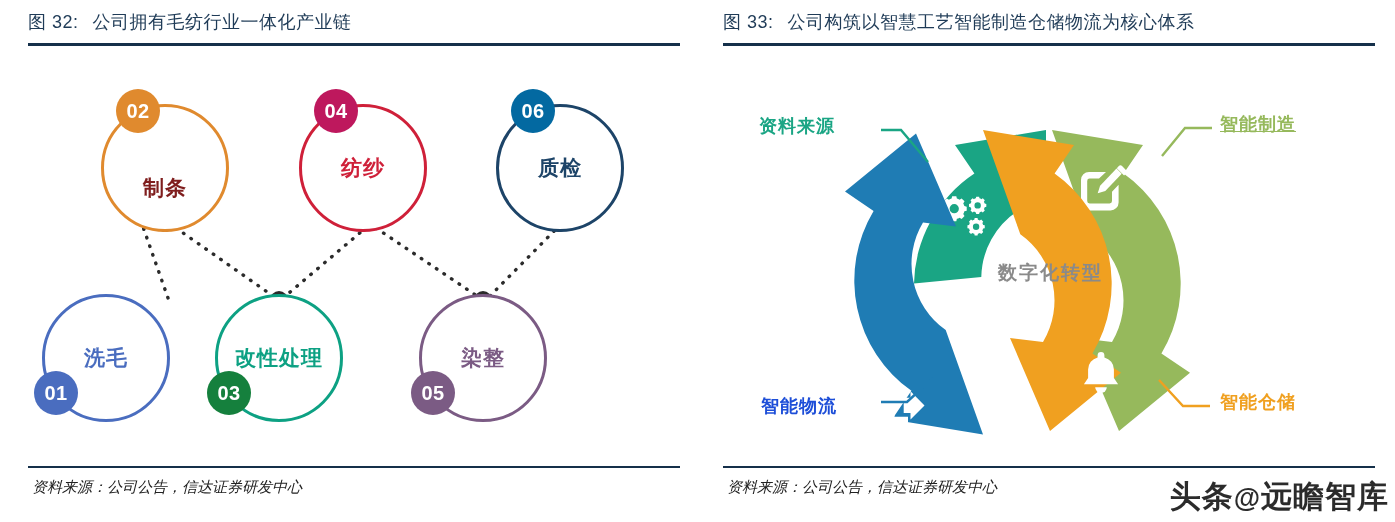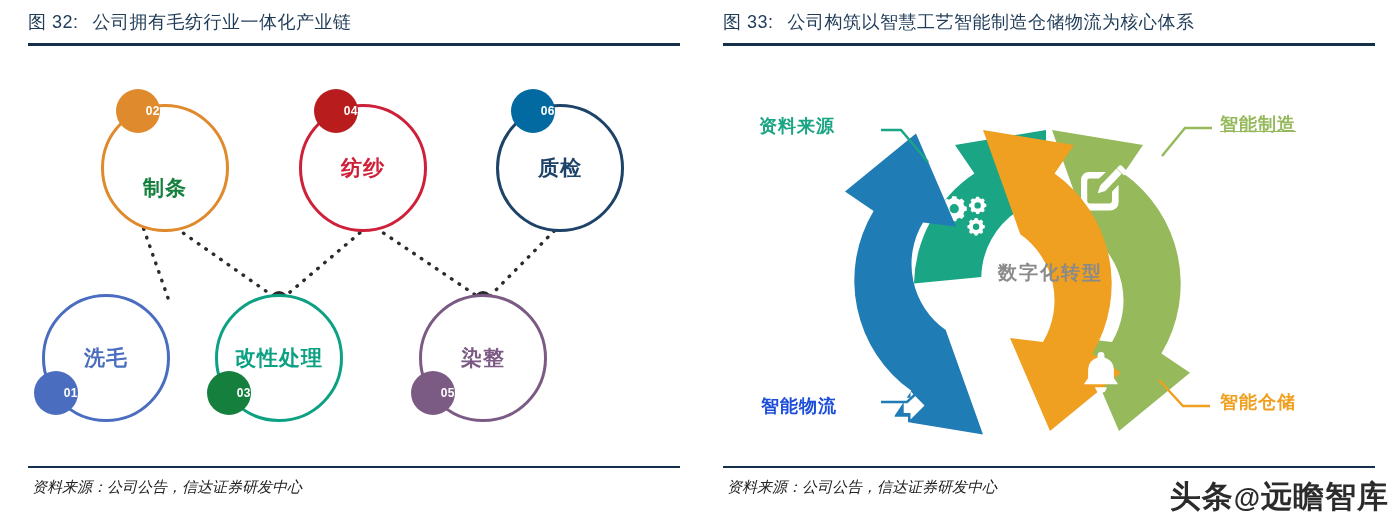--- a/index.html
+++ b/index.html
@@ -58,22 +58,22 @@
     box-sizing: border-box;
     display: flex; align-items: center; justify-content: center;
   }
   .ring-lbl {
     font-size: 21px; font-weight: bold; white-space: nowrap;
     letter-spacing: 1px;
   }
   .badge {
     position: absolute;
     border-radius: 50%;
-    display: flex; align-items: center; justify-content: flex-end;
-    color: #fff; font-weight: bold; font-size: 12px;
+    display: flex; align-items: center; justify-content: center;
+    color: #fff; font-weight: bold; font-size: 20px;
     letter-spacing: 0.5px;
   }
 
   
   .cycle { position: absolute; left: 0; top: 70px; width: 652px; height: 392px; }
   .cycle svg { display: block; }
   .cyc-label {
     position: absolute;
     font-size: 18px; font-weight: bold; white-space: nowrap;
     letter-spacing: 1px;
@@ -124,31 +124,31 @@
 
         <circle cx="137" cy="147" r="9" fill="#2b2b2b"></circle>
         <circle cx="251" cy="224" r="9" fill="#2b2b2b"></circle>
         <circle cx="334" cy="147" r="9" fill="#2b2b2b"></circle>
         <circle cx="455" cy="224" r="9" fill="#2b2b2b"></circle>
         <circle cx="531" cy="147" r="9" fill="#2b2b2b"></circle>
       </svg>
 
       
       <div class="ring" style="left:73px; top:28px; width:128px; height:128px; border-width:3.4px; border-color:#e08a2e;">
-        <span class="ring-lbl" style="color:#15803d;margin-top:40px;">制条</span>
+        <span class="ring-lbl" style="color:#7f1d1d;margin-top:40px;">制条</span>
       </div>
       <div class="badge" style="left:88px; top:13px; width:44px; height:44px; background:#e08a2e;">
         <span>02</span>
       </div>
 
       
       <div class="ring" style="left:271px; top:28px; width:128px; height:128px; border-width:3.4px; border-color:#cf2039;">
         <span class="ring-lbl" style="color:#cf2039;">纺纱</span>
       </div>
-      <div class="badge" style="left:286px; top:13px; width:44px; height:44px; background:#b91c1c;">
+      <div class="badge" style="left:286px; top:13px; width:44px; height:44px; background:#be185d;">
         <span>04</span>
       </div>
 
       
       <div class="ring" style="left:468px; top:28px; width:128px; height:128px; border-width:3.4px; border-color:#1d4468;">
         <span class="ring-lbl" style="color:#1d4468;">质检</span>
       </div>
       <div class="badge" style="left:483px; top:13px; width:44px; height:44px; background:#0369a1;">
         <span>06</span>
       </div>

